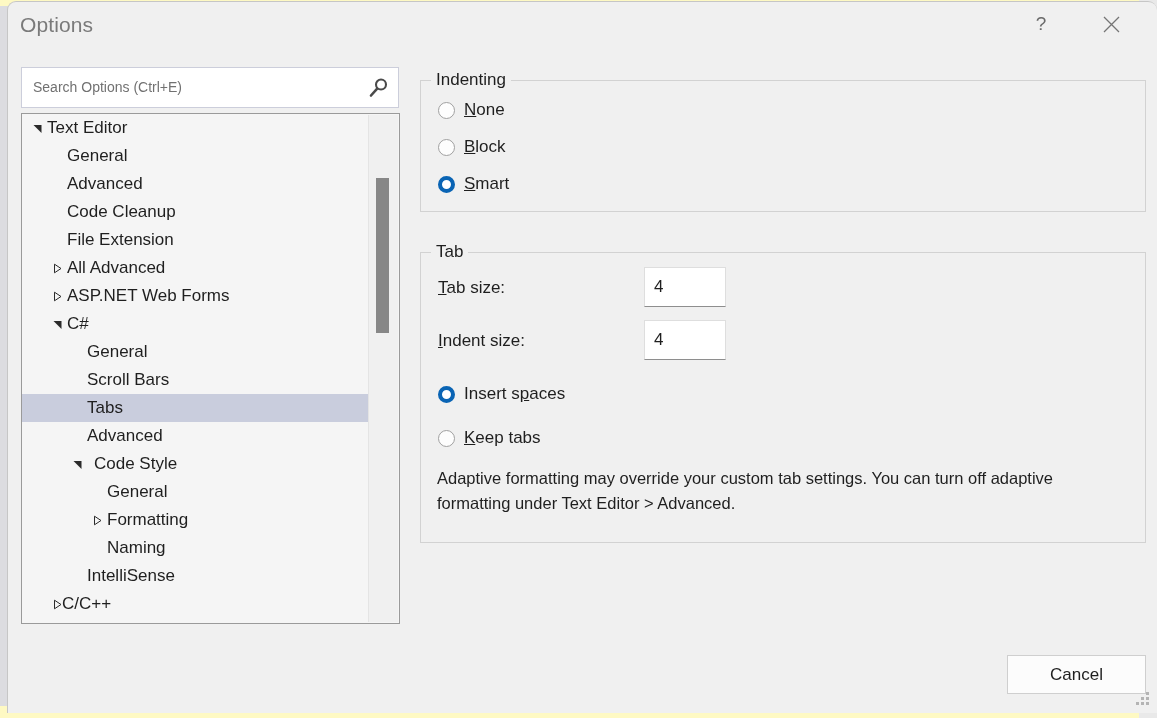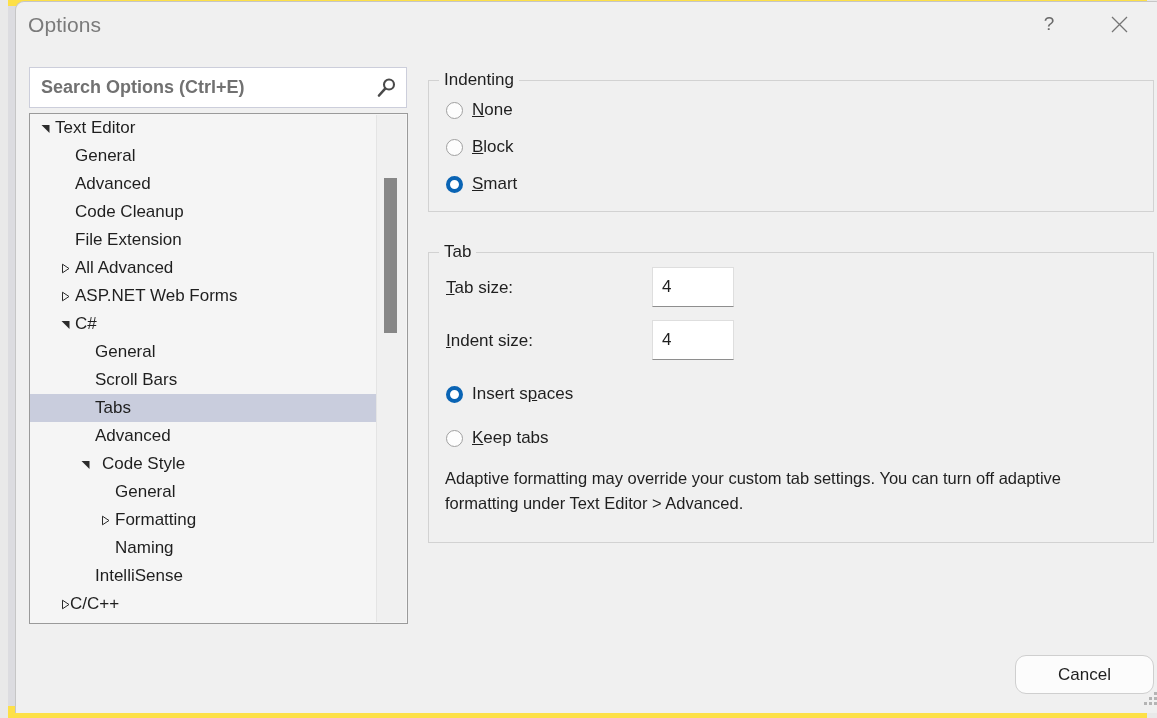--- a/index.html
+++ b/index.html
@@ -8,23 +8,23 @@
     width: 1157px;
     height: 718px;
     overflow: hidden;
     background: #e9e9e9;
     font-family: "Liberation Sans", sans-serif;
   }
 
   
   #app {
     position: absolute;
-    left: 8px; top: 0;
+    left: 0; top: 0;
     width: 1139px; height: 718px;
-    background: #fde047;
+    background: #fef9c3;
   }
   .window {
     position: absolute;
     left: 7px; top: 1px;
     width: 1150px; height: 712px;
     background: #f0f0f0;
     border-top-left-radius: 9px;
     border-top-right-radius: 9px;
     border-left: 1px solid #c6c6c6;
     border-top: 1px solid #c6c6c6;
@@ -78,29 +78,28 @@
     width: 378px; height: 41px;
     background: #ffffff;
     border: 1px solid #cccedb;
     box-sizing: border-box;
   }
   .search-input {
     position: absolute;
     left: 11px; top: 0;
     height: 39px;
     line-height: 39px;
-    font-size: 18px;
+    font-size: 14px;
     color: #717171;
     font-family: "Liberation Sans", sans-serif;
     background: transparent;
     border: none;
     outline: none;
     width: 320px;
     padding: 0;
-    font-weight: bold;
   }
   .search-input::placeholder { color: #717171; opacity: 1; }
   .search-icon {
     position: absolute;
     right: 8px; top: 9px;
     width: 22px; height: 22px;
     color: #4a4a4a;
   }
 
   .tree-panel {
@@ -232,21 +231,21 @@
     line-height: 25px;
     color: #1f1f1f;
   }
 
   
   .btn {
     position: absolute;
     height: 39px;
     background: #fcfcfc;
     border: 1px solid #cfcfcf;
-    border-radius: 11px;
+    border-radius: 0;
     box-sizing: border-box;
     font-size: 17px;
     color: #1f1f1f;
     font-family: "Liberation Sans", sans-serif;
     display: flex;
     align-items: center;
     justify-content: center;
     cursor: default;
   }
   #btn-ok {

